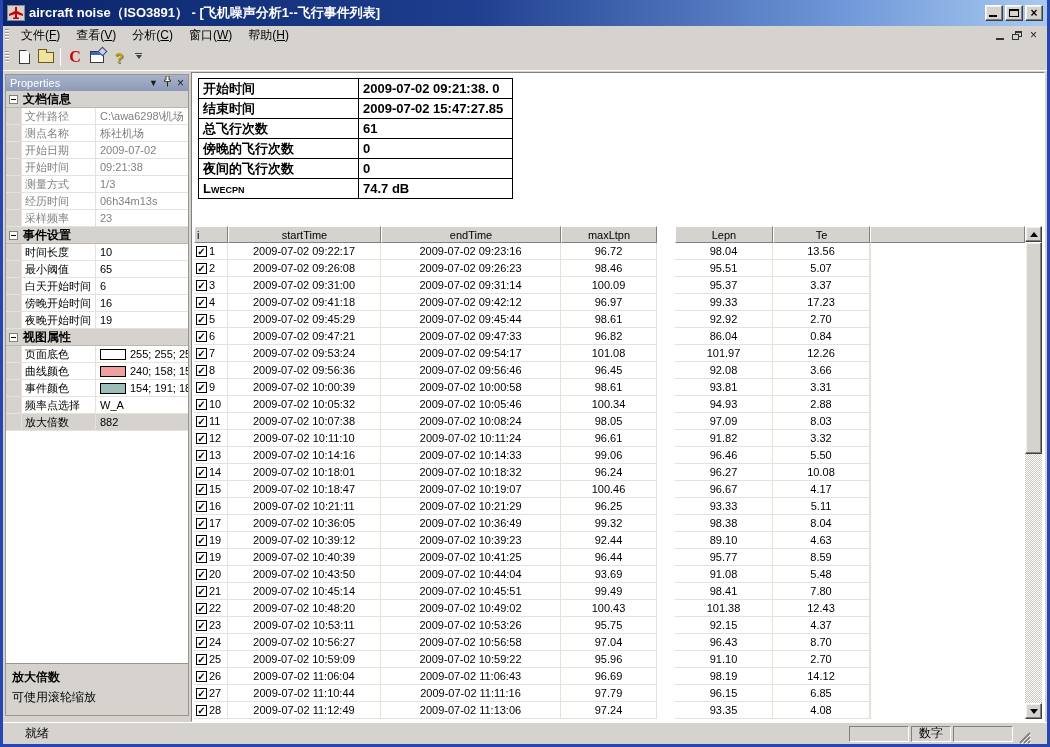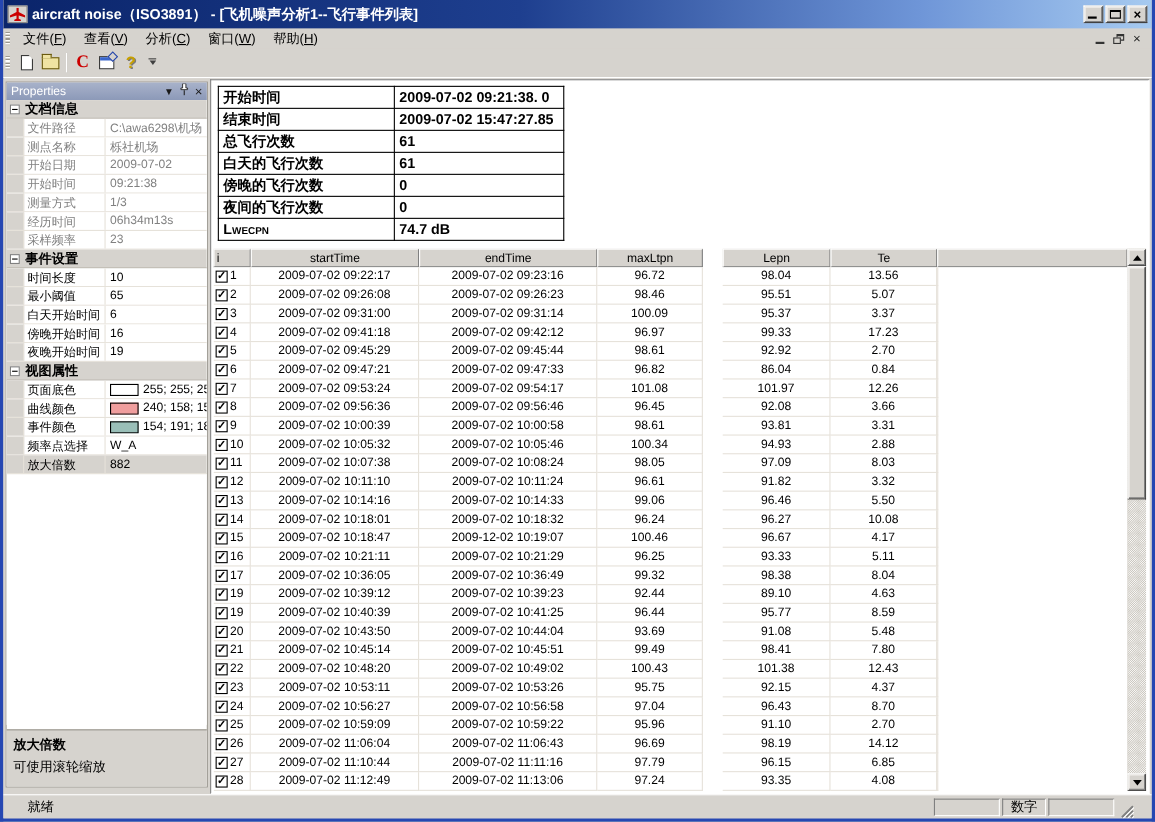--- a/index.html
+++ b/index.html
@@ -76,21 +76,21 @@
   #summary{position:absolute;left:5px;top:4px;border-collapse:collapse;}
   #summary td{border:1px solid #000;height:20px;font-weight:bold;font-size:13px;padding:0 4px;white-space:nowrap;}
   #summary td.sl{width:160px;}
   #summary td.sv{width:154px;}
   #summary .subsc{font-size:9px;font-weight:bold;}
   
   #event{position:absolute;left:1px;right:1px;top:152px;bottom:1px;overflow:hidden;}
   #ev-head{display:flex;height:17px;margin-right:17px;}
   .th{background:#d6d3ce;border:1px solid;border-color:#fff #808080 #808080 #fff;font-size:11px;display:flex;align-items:center;justify-content:center;overflow:hidden;white-space:nowrap;flex:0 0 auto;}
   .th.c0{justify-content:flex-start;padding-left:2px;}
-  .c0{width:34px;}.c1{width:153px;}.c2{width:162px;}.c3{width:96px;}.c4{width:98px;margin-left:18px;}.c5{width:97px;}
+  .c0{width:34px;}.c1{width:153px;}.c2{width:180px;}.c3{width:96px;}.c4{width:98px;margin-left:18px;}.c5{width:97px;}
   .cR{flex:1 1 auto;width:auto;}
   #ev-body{position:absolute;left:0;right:17px;top:17px;bottom:0;overflow:hidden;background:#fff;}
   .tr{display:flex;height:17px;}
   .td{border-right:1px solid #e6e2da;border-bottom:1px solid #e6e2da;font-size:11px;display:flex;align-items:center;justify-content:center;overflow:hidden;white-space:nowrap;flex:0 0 auto;color:#000;}
   .td.c0{justify-content:flex-start;padding-left:2px;gap:2px;}
   .cb{width:11px;height:11px;border:1px solid #000;background:#fff;flex:0 0 auto;font-size:10px;line-height:9px;font-weight:bold;text-align:center;color:#000;}
   
   #ev-scroll{position:absolute;right:0;top:0;bottom:0;width:17px;
     background:#e8e4dc;
     background-image:linear-gradient(45deg,#fff 25%,transparent 25%,transparent 75%,#fff 75%),
@@ -338,24 +338,20 @@
               </tr>
               <tr>
                 <td class="sl">结束时间</td>
                 <td class="sv">2009-07-02 15:47:27.85</td>
               </tr>
               <tr>
                 <td class="sl">总飞行次数</td>
                 <td class="sv">61</td>
               </tr>
               <tr>
-                <td class="sl">白天的飞行次数</td>
-                <td class="sv">61</td>
-              </tr>
-              <tr>
                 <td class="sl">傍晚的飞行次数</td>
                 <td class="sv">0</td>
               </tr>
               <tr>
                 <td class="sl">夜间的飞行次数</td>
                 <td class="sv">0</td>
               </tr>
               <tr>
                 <td class="sl">L<span class="subsc">WECPN</span></td>
                 <td class="sv">74.7 dB</td>
@@ -541,21 +537,21 @@
                 <span class="td c4">96.27</span>
                 <span class="td c5">10.08</span>
                 <span class="td cR"></span>
               </div>
               <div class="tr">
                 <span class="td c0">
                   <span class="cb">✓</span>
                   <span>15</span>
                 </span>
                 <span class="td c1">2009-07-02 10:18:47</span>
-                <span class="td c2">2009-12-02 10:19:07</span>
+                <span class="td c2">2009-07-02 10:19:07</span>
                 <span class="td c3">100.46</span>
                 <span class="td c4">96.67</span>
                 <span class="td c5">4.17</span>
                 <span class="td cR"></span>
               </div>
               <div class="tr">
                 <span class="td c0">
                   <span class="cb">✓</span>
                   <span>16</span>
                 </span>

